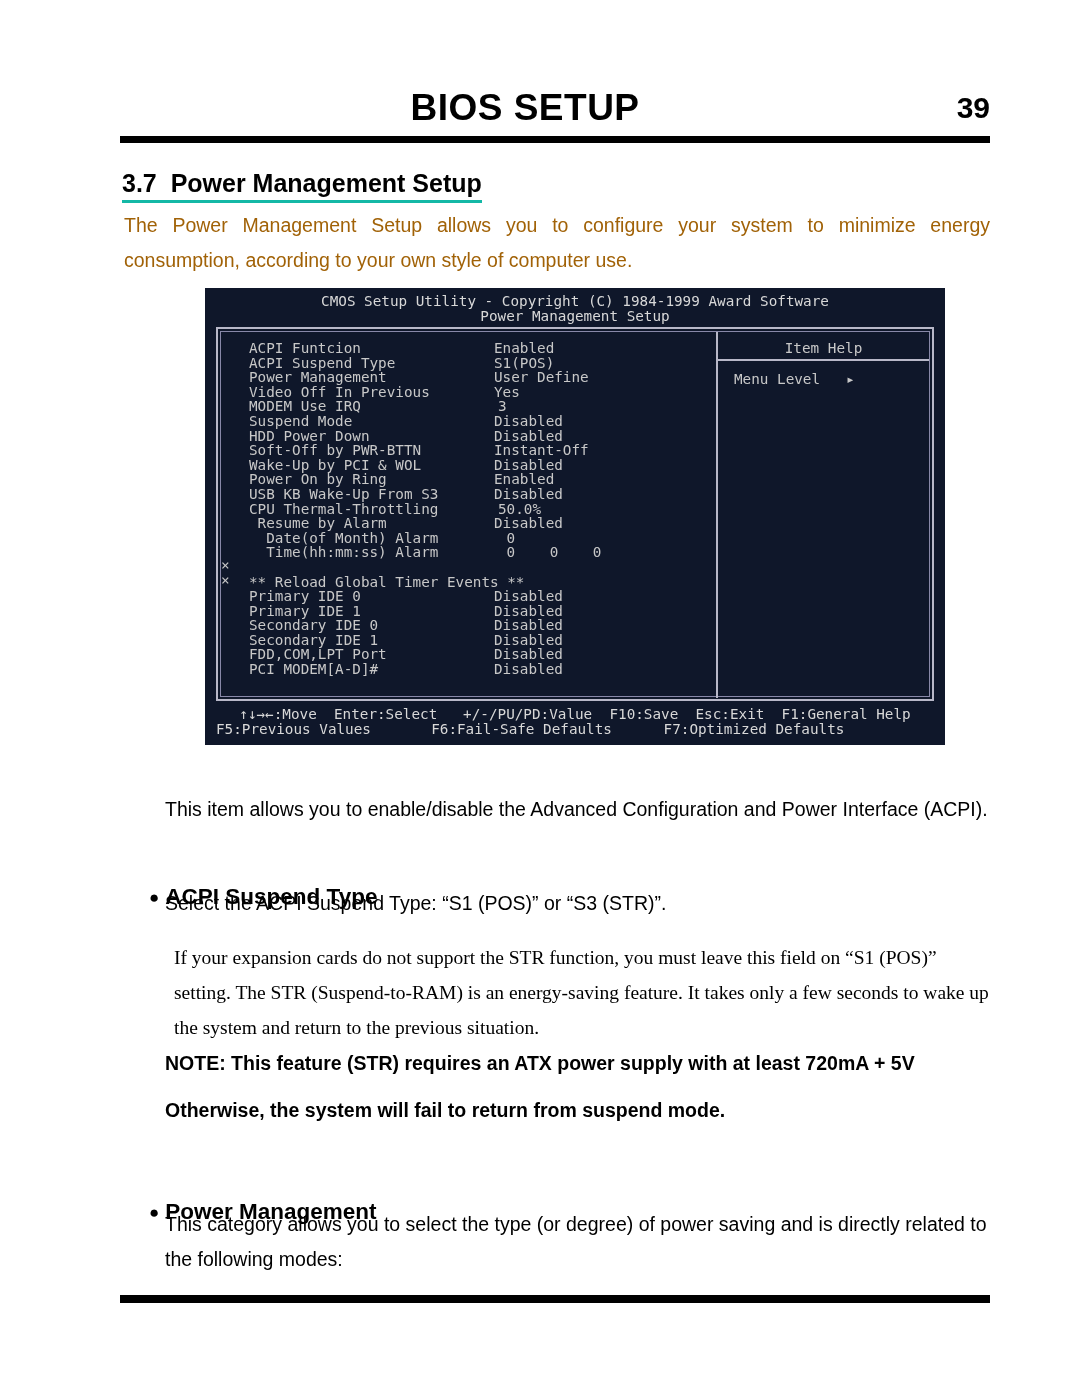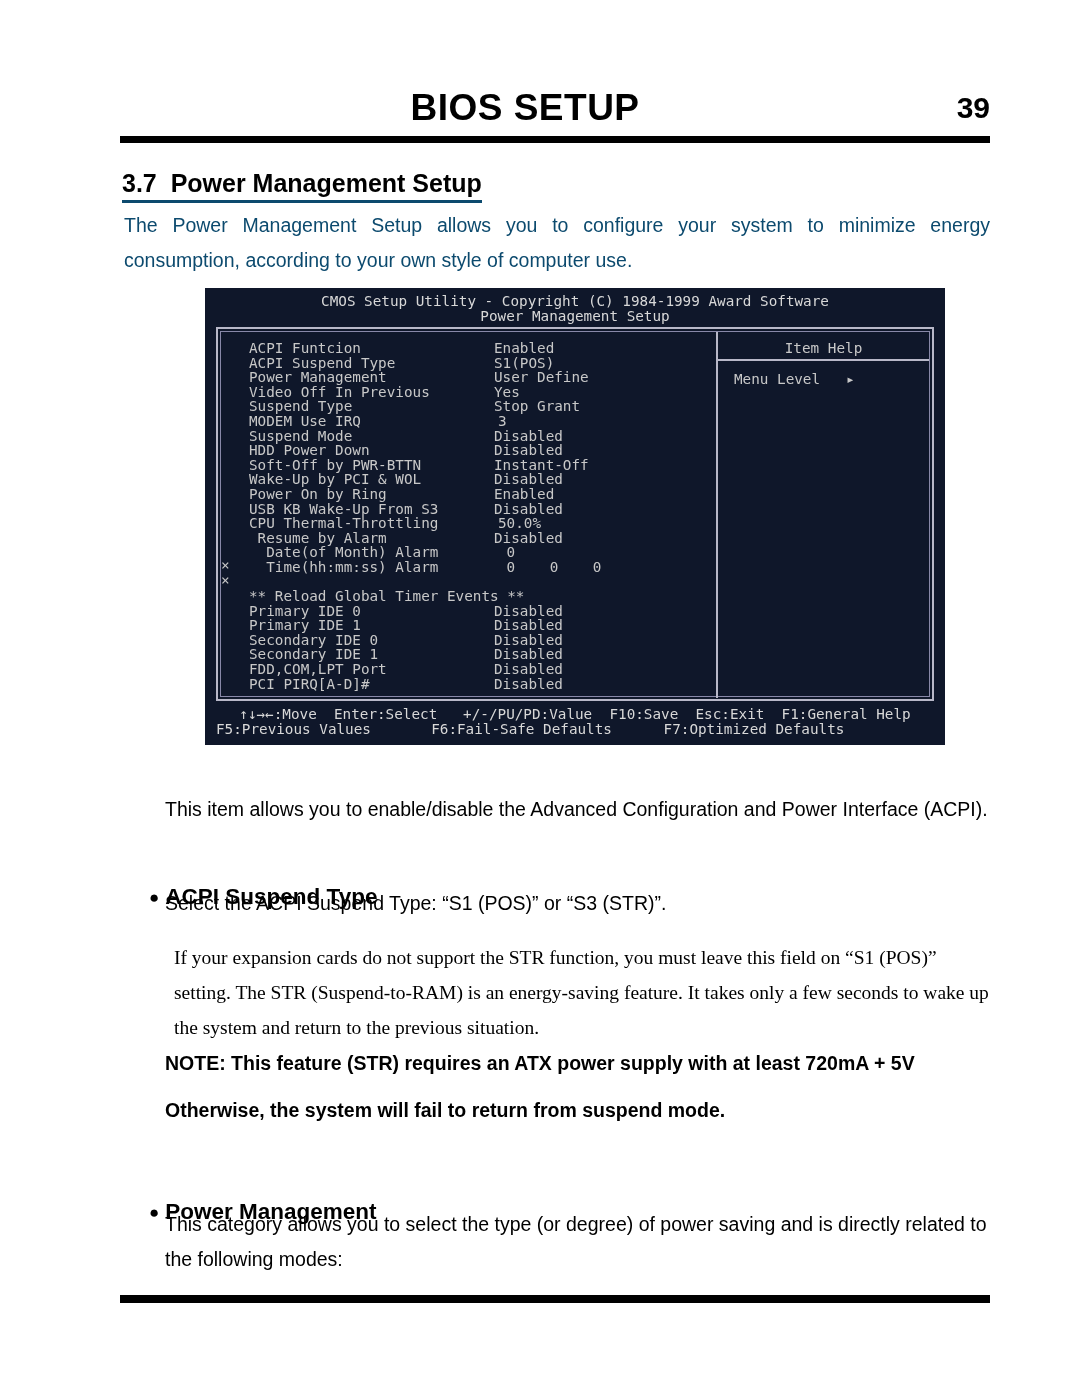--- a/index.html
+++ b/index.html
@@ -69,32 +69,32 @@
   }
 
   
   .sec-heading {
     position: absolute;
     left: 122px;
     top: 167px;
     font-size: 25px;
     font-weight: bold;
     line-height: 32px;
-    border-bottom: 3px solid #0c4a6e;
+    border-bottom: 3px solid #14b8a6;
     padding-bottom: 1px;
     display: inline-block;
     white-space: pre;
   }
 
   
   .para {
     position: absolute;
     font-size: 19.5px;
     line-height: 35px;
-    color: #0c4a6e;
+    color: #a16207;
   }
   .para.justify { text-align: justify; }
 
   .p-intro {
     left: 124px;
     top: 208px;
     width: 866px;
   }
 
   
@@ -306,40 +306,39 @@
 
     <div class="bios-box">
       <div class="bios-box-inner">
         <div class="bios-divider"></div>
 
         <div class="bios-list" id="bios-list">
             <div class="bios-row"><span class="label">ACPI Funtcion</span><span class="value">Enabled</span></div>
             <div class="bios-row"><span class="label">ACPI Suspend Type</span><span class="value">S1(POS)</span></div>
             <div class="bios-row"><span class="label">Power Management</span><span class="value">User Define</span></div>
             <div class="bios-row"><span class="label">Video Off In Previous</span><span class="value">Yes</span></div>
-            <div class="bios-row"><span class="label">Suspend Type</span><span class="value">Stop Grant</span></div>
             <div class="bios-row"><span class="label">MODEM Use IRQ</span><span class="value num">3</span></div>
             <div class="bios-row"><span class="label">Suspend Mode</span><span class="value">Disabled</span></div>
             <div class="bios-row"><span class="label">HDD Power Down</span><span class="value">Disabled</span></div>
             <div class="bios-row"><span class="label">Soft-Off by PWR-BTTN</span><span class="value">Instant-Off</span></div>
             <div class="bios-row"><span class="label">Wake-Up by PCI &amp; WOL</span><span class="value">Disabled</span></div>
             <div class="bios-row"><span class="label">Power On by Ring</span><span class="value">Enabled</span></div>
             <div class="bios-row"><span class="label">USB KB Wake-Up From S3</span><span class="value">Disabled</span></div>
             <div class="bios-row"><span class="label">CPU Thermal-Throttling</span><span class="value num">50.0%</span></div>
             <div class="bios-row"><span class="label"> Resume by Alarm</span><span class="value">Disabled</span></div>
             <div class="bios-row"><span class="label">  Date(of Month) Alarm</span><span class="value num"> 0</span></div>
             <div class="bios-row"><span class="label">  Time(hh:mm:ss) Alarm</span><span class="value num"> 0    0    0</span></div>
             <div class="bios-row spacer"></div>
             <div class="bios-row"><span class="label">** Reload Global Timer Events **</span></div>
             <div class="bios-row"><span class="label">Primary IDE 0</span><span class="value">Disabled</span></div>
             <div class="bios-row"><span class="label">Primary IDE 1</span><span class="value">Disabled</span></div>
             <div class="bios-row"><span class="label">Secondary IDE 0</span><span class="value">Disabled</span></div>
             <div class="bios-row"><span class="label">Secondary IDE 1</span><span class="value">Disabled</span></div>
             <div class="bios-row"><span class="label">FDD,COM,LPT Port</span><span class="value">Disabled</span></div>
-            <div class="bios-row"><span class="label">PCI PIRQ[A-D]#</span><span class="value">Disabled</span></div>
+            <div class="bios-row"><span class="label">PCI MODEM[A-D]#</span><span class="value">Disabled</span></div>
           </div>
 
         <div class="bios-help">
           <div class="bios-help-title">Item Help</div>
           <div class="bios-help-sep"></div>
           <div class="bios-help-line">Menu Level   ▸</div>
         </div>
       </div>
     </div>
 

